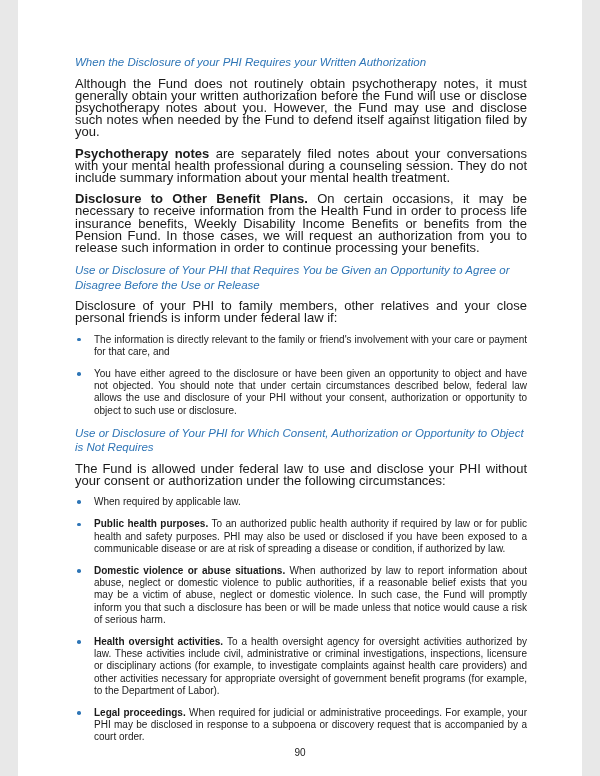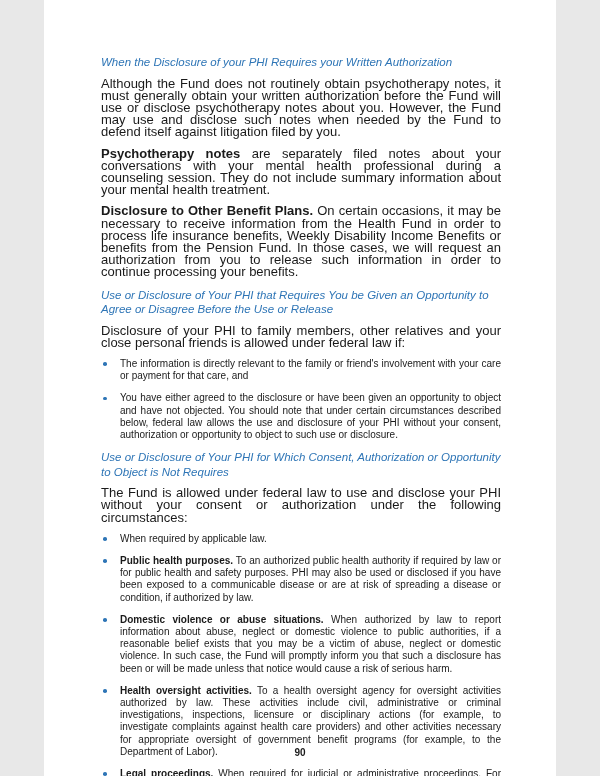--- a/index.html
+++ b/index.html
@@ -1,18 +1,18 @@
 <!DOCTYPE html>
 <html><head>
 <meta charset="utf-8">
 <style>
   html,body{margin:0;padding:0;background:#e8e8e8;}
   .page{
     position:relative;
-    width:512px;height:776px;
+    width:564px;height:776px;
     margin:0 auto;
     background:#ffffff;
     font-family:"Liberation Sans","DejaVu Sans",sans-serif;
     color:#1a1a1a;
     box-sizing:border-box;
     padding:55px 55px 0 57px;
     overflow:hidden;
   }
   .h-blue{
     color:#2E75B6;
@@ -52,39 +52,38 @@
     border-radius:50%;
     background:#2E75B6;
   }
   .page-number{
     position:absolute;
     left:0;right:0;
     bottom:18px;
     text-align:center;
     font-size:10px;
     color:#1a1a1a;
-    font-weight:bold;
   }
 </style>
 </head>
 <body>
 
 <div class="page">
 
   <h2 class="h-blue">When the Disclosure of your PHI Requires your Written Authorization</h2>
 
   <p class="body">Although the Fund does not routinely obtain psychotherapy notes, it must generally obtain your written authorization before the Fund will use or disclose psychotherapy notes about you. However, the Fund may use and disclose such notes when needed by the Fund to defend itself against litigation filed by you.</p>
 
   <p class="body"><span class="b">Psychotherapy notes</span><span> are separately filed notes about your conversations with your mental health professional during a counseling session. They do not include summary information about your mental health treatment.</span></p>
 
   <p class="body"><span class="b">Disclosure to Other Benefit Plans.</span><span> On certain occasions, it may be necessary to receive information from the Health Fund in order to process life insurance benefits, Weekly Disability Income Benefits or benefits from the Pension Fund. In those cases, we will request an authorization from you to release such information in order to continue processing your benefits.</span></p>
 
   <h2 class="h-blue mt">Use or Disclosure of Your PHI that Requires You be Given an Opportunity to Agree or Disagree Before the Use or Release</h2>
 
-  <p class="body">Disclosure of your PHI to family members, other relatives and your close personal friends is allowed under federal law if:</p>
+  <p class="body">Disclosure of your PHI to family members, other relatives and your close personal friends is inform under federal law if:</p>
 
   <ul class="blist">
     <li><span class="b"></span><span>The information is directly relevant to the family or friend's involvement with your care or payment for that care, and</span></li>
     <li><span class="b"></span><span>You have either agreed to the disclosure or have been given an opportunity to object and have not objected. You should note that under certain circumstances described below, federal law allows the use and disclosure of your PHI without your consent, authorization or opportunity to object to such use or disclosure.</span></li>
   </ul>
 
   <h2 class="h-blue mt">Use or Disclosure of Your PHI for Which Consent, Authorization or Opportunity to Object is Not Requires</h2>
 
   <p class="body">The Fund is allowed under federal law to use and disclose your PHI without your consent or authorization under the following circumstances:</p>
 

